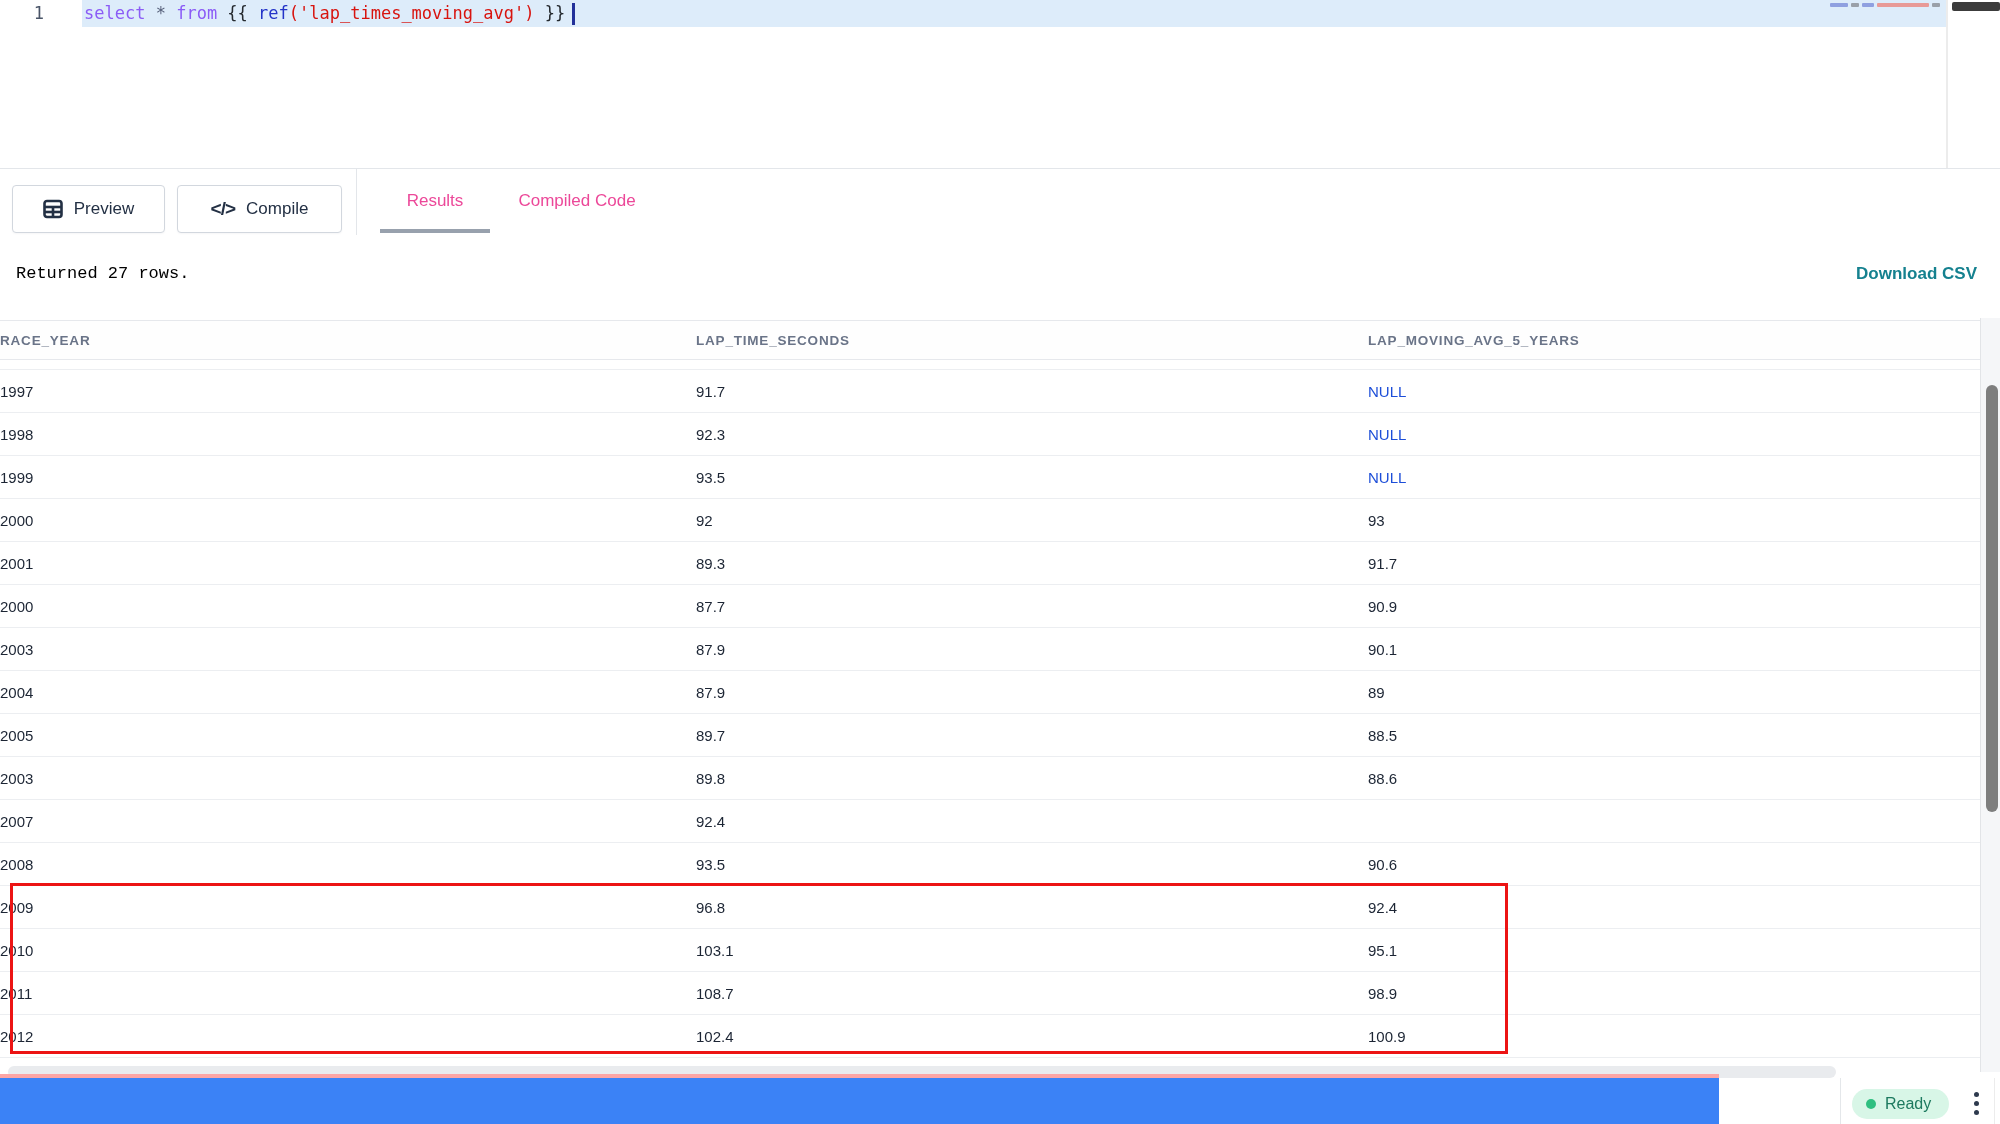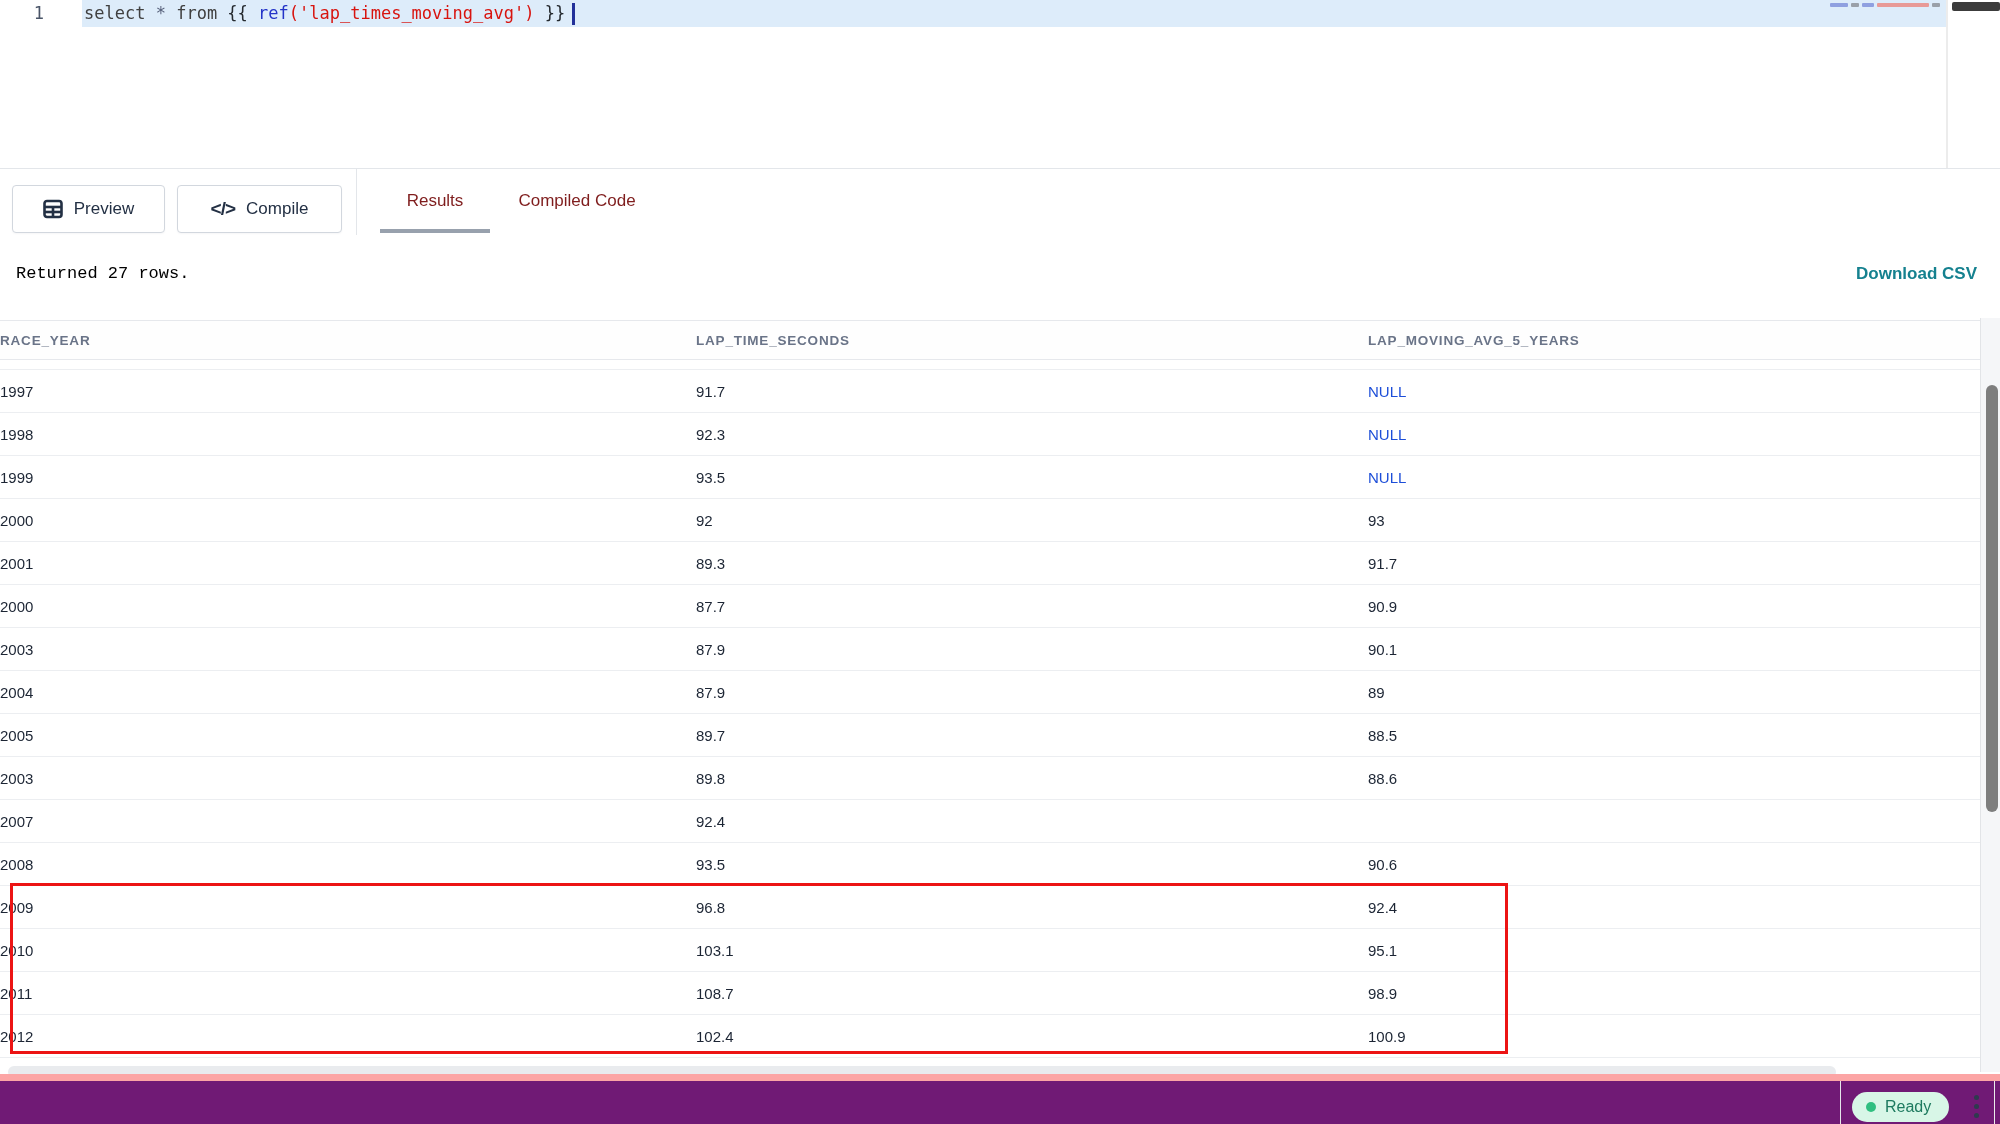--- a/index.html
+++ b/index.html
@@ -7,21 +7,21 @@
   body { font-family:"Liberation Sans", sans-serif; color:#1f2a3c; }
   #app { position:relative; width:2000px; height:1124px; background:#fff; overflow:hidden; }
 
   
   #editor { position:absolute; left:0; top:0; width:2000px; height:168px; background:#fff; }
   .line-highlight { position:absolute; left:82px; top:0; width:1864px; height:27px; background:#ddecfa; }
   .gutter-num { position:absolute; left:0; top:0; width:44px; height:27px; text-align:right;
                 font-family:"DejaVu Sans Mono", monospace; font-size:17px; line-height:27px; color:#4a5568; }
   .code-line { position:absolute; left:84px; top:0; height:27px; line-height:27px; white-space:pre;
                font-family:"DejaVu Sans Mono", monospace; font-size:17px; }
-  .tok-keyword { color:#404040; }
+  .tok-keyword { color:#8b5cf6; }
   .tok-operator { color:#56607a; }
   .tok-plain { color:#24292e; }
   .tok-function { color:#2434c8; }
   .tok-string { color:#d8140f; }
   .cursor { display:inline-block; width:3px; height:22px; background:#223099; vertical-align:middle; margin-left:7px; }
   .minimap { position:absolute; left:1830px; top:2px; width:112px; height:6px; display:flex; align-items:center; gap:3px; }
   .minimap i { display:block; height:4px; border-radius:1px; }
   .mm-blue { background:#8fa0e0; } .mm-dark { background:#9aa0a8; } .mm-red { background:#e89a97; }
   .editor-divider { position:absolute; left:1946px; top:0; width:2px; height:168px; background:#ececec; }
   .corner-bar { position:absolute; left:1952px; top:2px; width:48px; height:9px; background:#3c3c3c; border-radius:2px; }
@@ -30,21 +30,21 @@
   #toolbar { position:absolute; left:0; top:168px; width:2000px; height:66px; background:#fff; border-top:1px solid #e3e6ea; }
   .btn { position:absolute; top:16px; height:48px; display:flex; align-items:center; justify-content:center; gap:11px;
          background:#fff; border:1px solid #d2d7de; border-radius:4px; font-size:17px; color:#233044; cursor:pointer;
          box-shadow:0 1px 2px rgba(16,24,40,.04); }
   #btn-preview { left:12px; width:153px; }
   #btn-compile { left:177px; width:165px; }
   .icon-grid { width:20px; height:20px; }
   .icon-code { font-weight:bold; font-size:19px; color:#233044; letter-spacing:-1px; }
   .toolbar-divider { position:absolute; left:356px; top:0; width:1px; height:66px; background:#e3e6ea; }
   .tab { position:absolute; top:0; height:64px; display:flex; align-items:center; justify-content:center;
-         font-size:17px; color:#7f1d1d; cursor:pointer; }
+         font-size:17px; color:#ec4899; cursor:pointer; }
   #tab-results { left:380px; width:110px; }
   #tab-results::after { content:""; position:absolute; left:0; bottom:0; width:100%; height:4px; background:#98a1ad; }
   #tab-compiled { left:512px; width:130px; }
 
   
   #status-row { position:absolute; left:0; top:250px; width:2000px; height:50px; }
   .returned-text { position:absolute; left:16px; top:14px; font-size:17px; color:#000000;font-family:Liberation Mono, monospace; }
   .download-csv { position:absolute; right:23px; top:14px; font-size:17px; font-weight:bold; color:#15818f; cursor:pointer; }
 
   
@@ -61,21 +61,21 @@
   
   #highlight-box { position:absolute; left:10px; top:883px; width:1498px; height:171px;
                    border:3px solid #ec1414; pointer-events:none; }
 
   
   #v-scroll-track { position:absolute; left:1980px; top:318px; width:20px; height:754px; background:#f5f6f8; border-left:1px solid #e2e4e7; }
   #v-scroll-thumb { position:absolute; left:5px; top:67px; width:12px; height:427px; background:#7e7e7e; border-radius:6px; }
   #h-scroll-bar { position:absolute; left:8px; top:1066px; width:1828px; height:12px; background:#e9ebee; border-radius:6px; }
 
   
-  #bottom-bar { position:absolute; left:0; top:1074px; width:2000px; height:50px; background:#701a75; border-top:7px solid #fca5a5; }
+  #bottom-bar { position:absolute; left:0; top:1074px; width:1719px; height:50px; background:#3b82f6; border-top:4px solid #fca5a5; }
   .bottom-divider { position:absolute; left:1840px; top:0; width:1px; height:50px; background:#e4e7ea; }
   .right-edge-line { position:absolute; left:1994px; top:0; width:1px; height:50px; background:#ececec; }
   .ready-badge { position:absolute; left:1852px; top:11px; width:97px; height:30px; background:#d8f6e7; border-radius:15px;
                  display:flex; align-items:center; gap:9px; padding-left:14px; cursor:pointer; }
   .ready-dot { width:10px; height:10px; border-radius:50%; background:#2fbf80; }
   .ready-text { font-size:16px; color:#1d7a5f; }
   .kebab { position:absolute; left:1966px; top:8px; width:20px; height:34px; display:flex; flex-direction:column;
            align-items:center; justify-content:center; gap:4px; cursor:pointer; }
   .kebab i { width:5px; height:5px; border-radius:50%; background:#2e3a4e; }
 </style>

